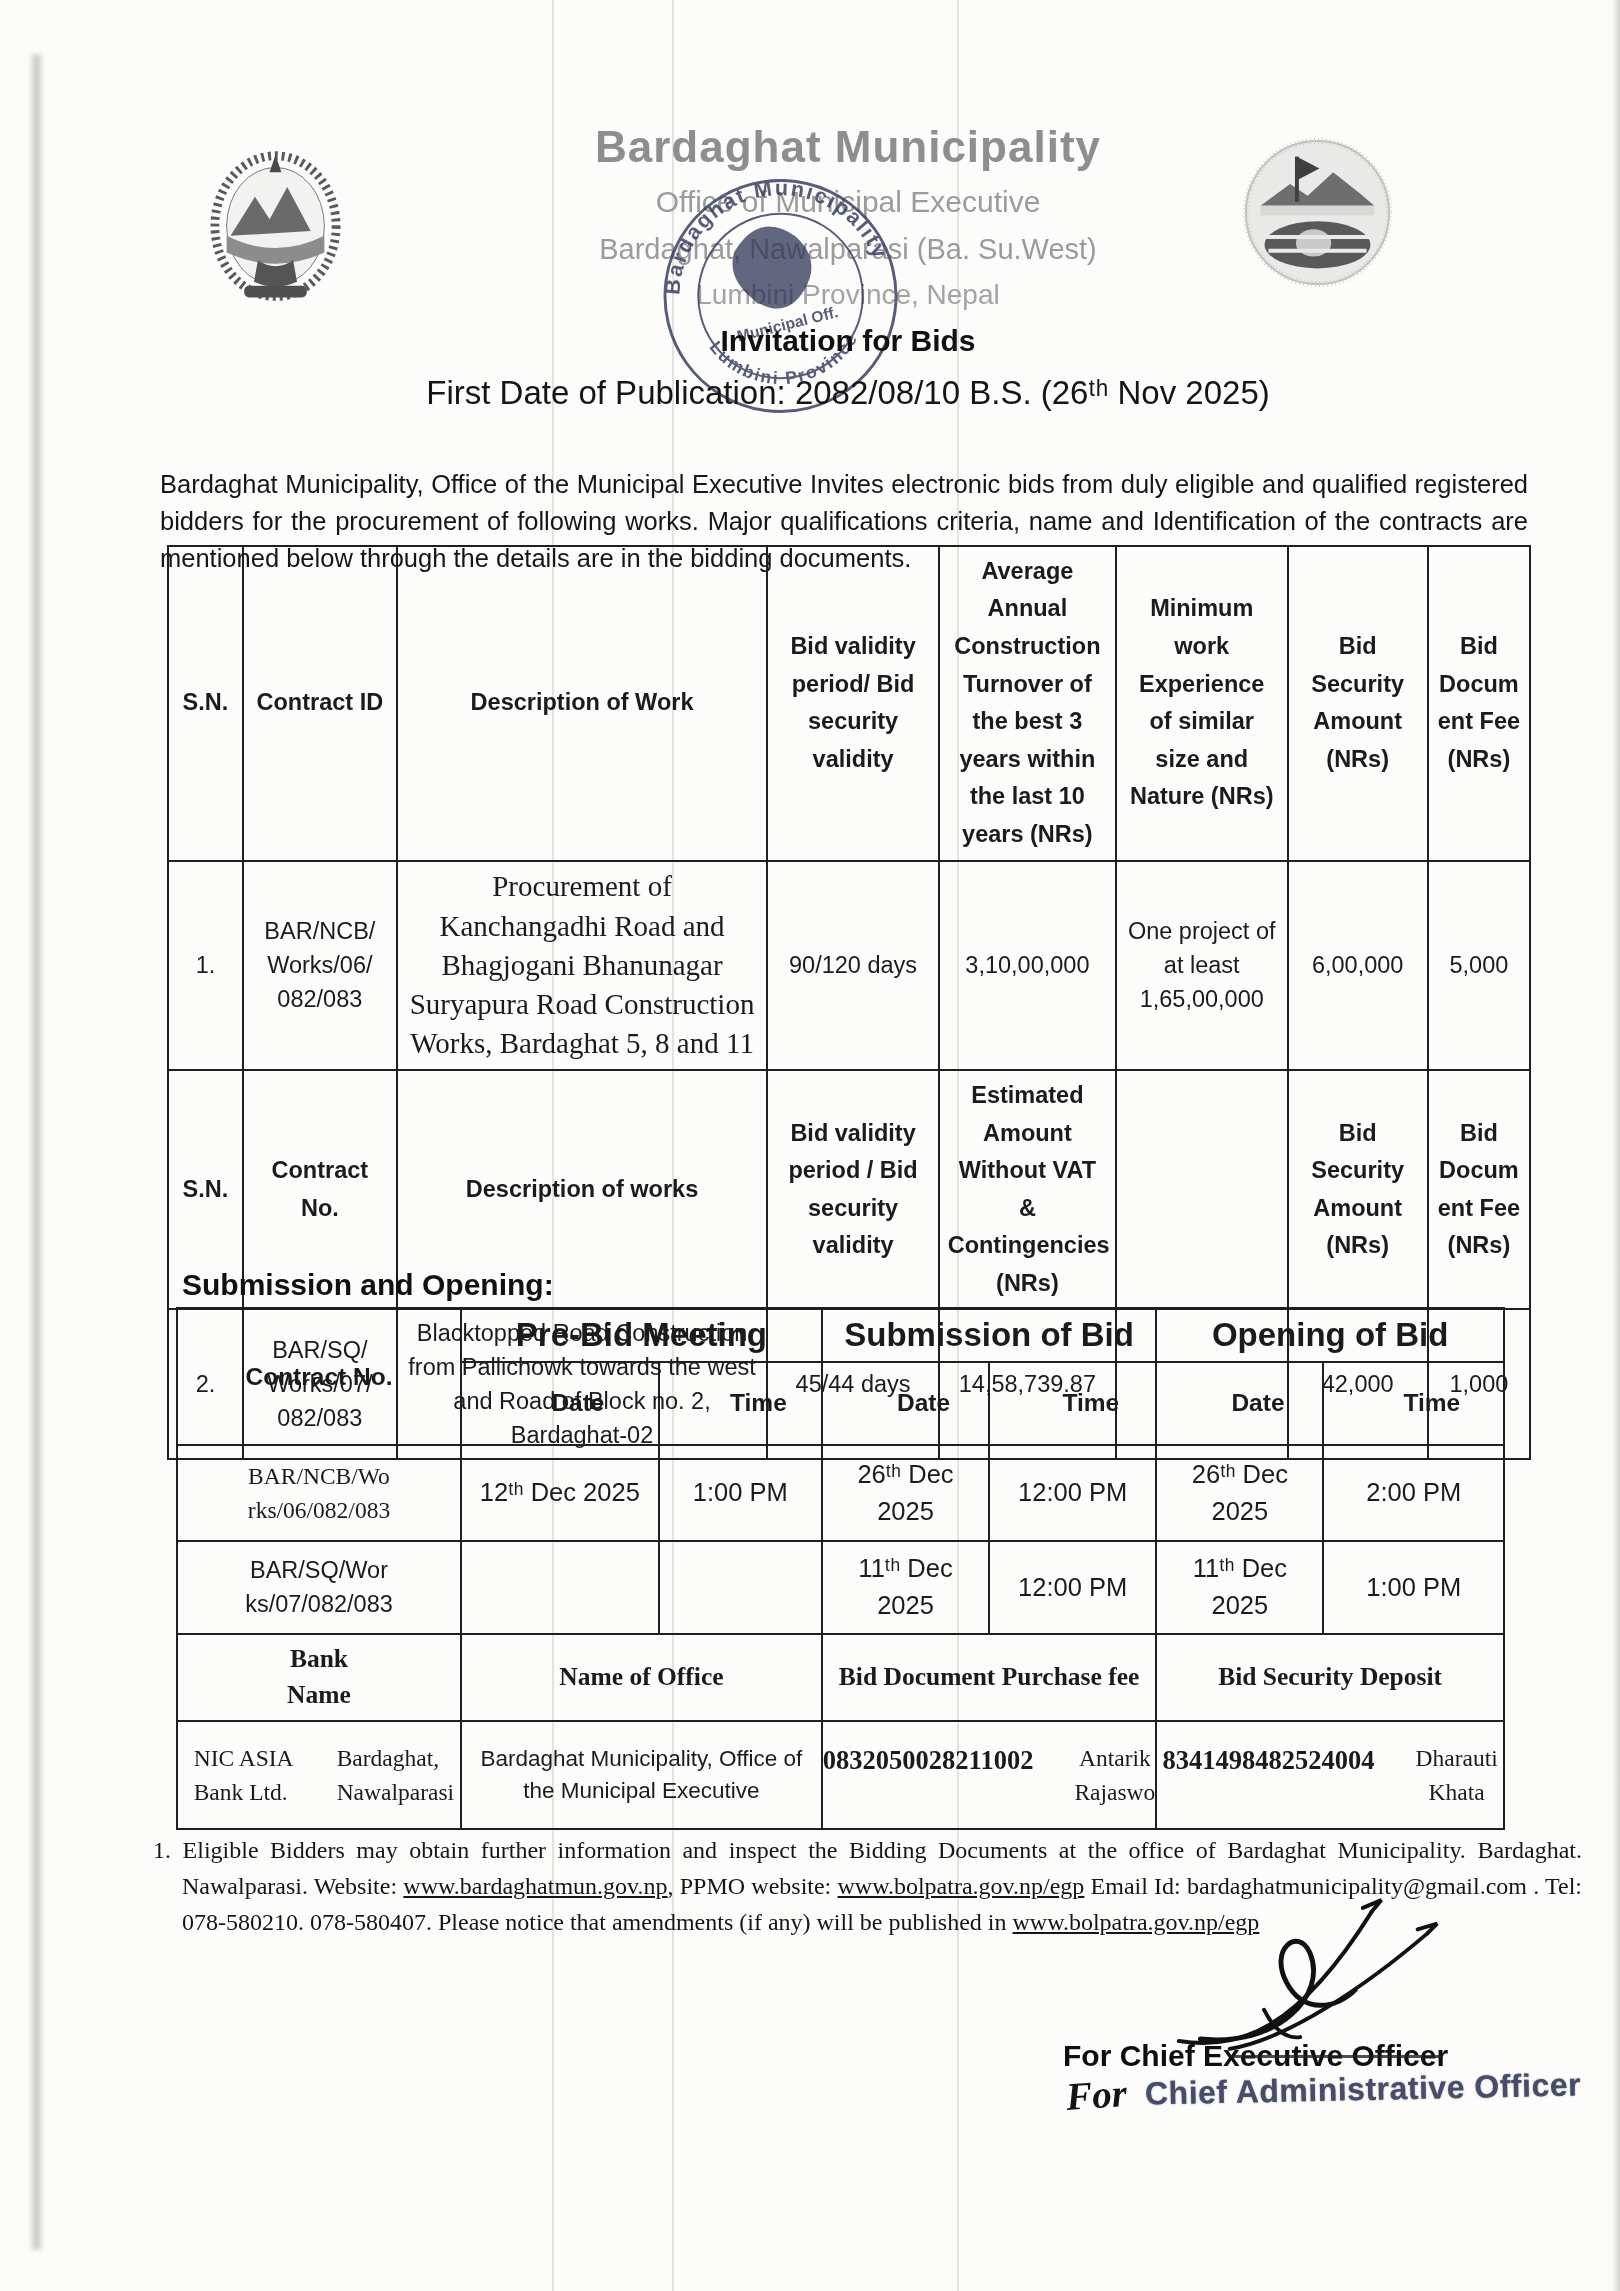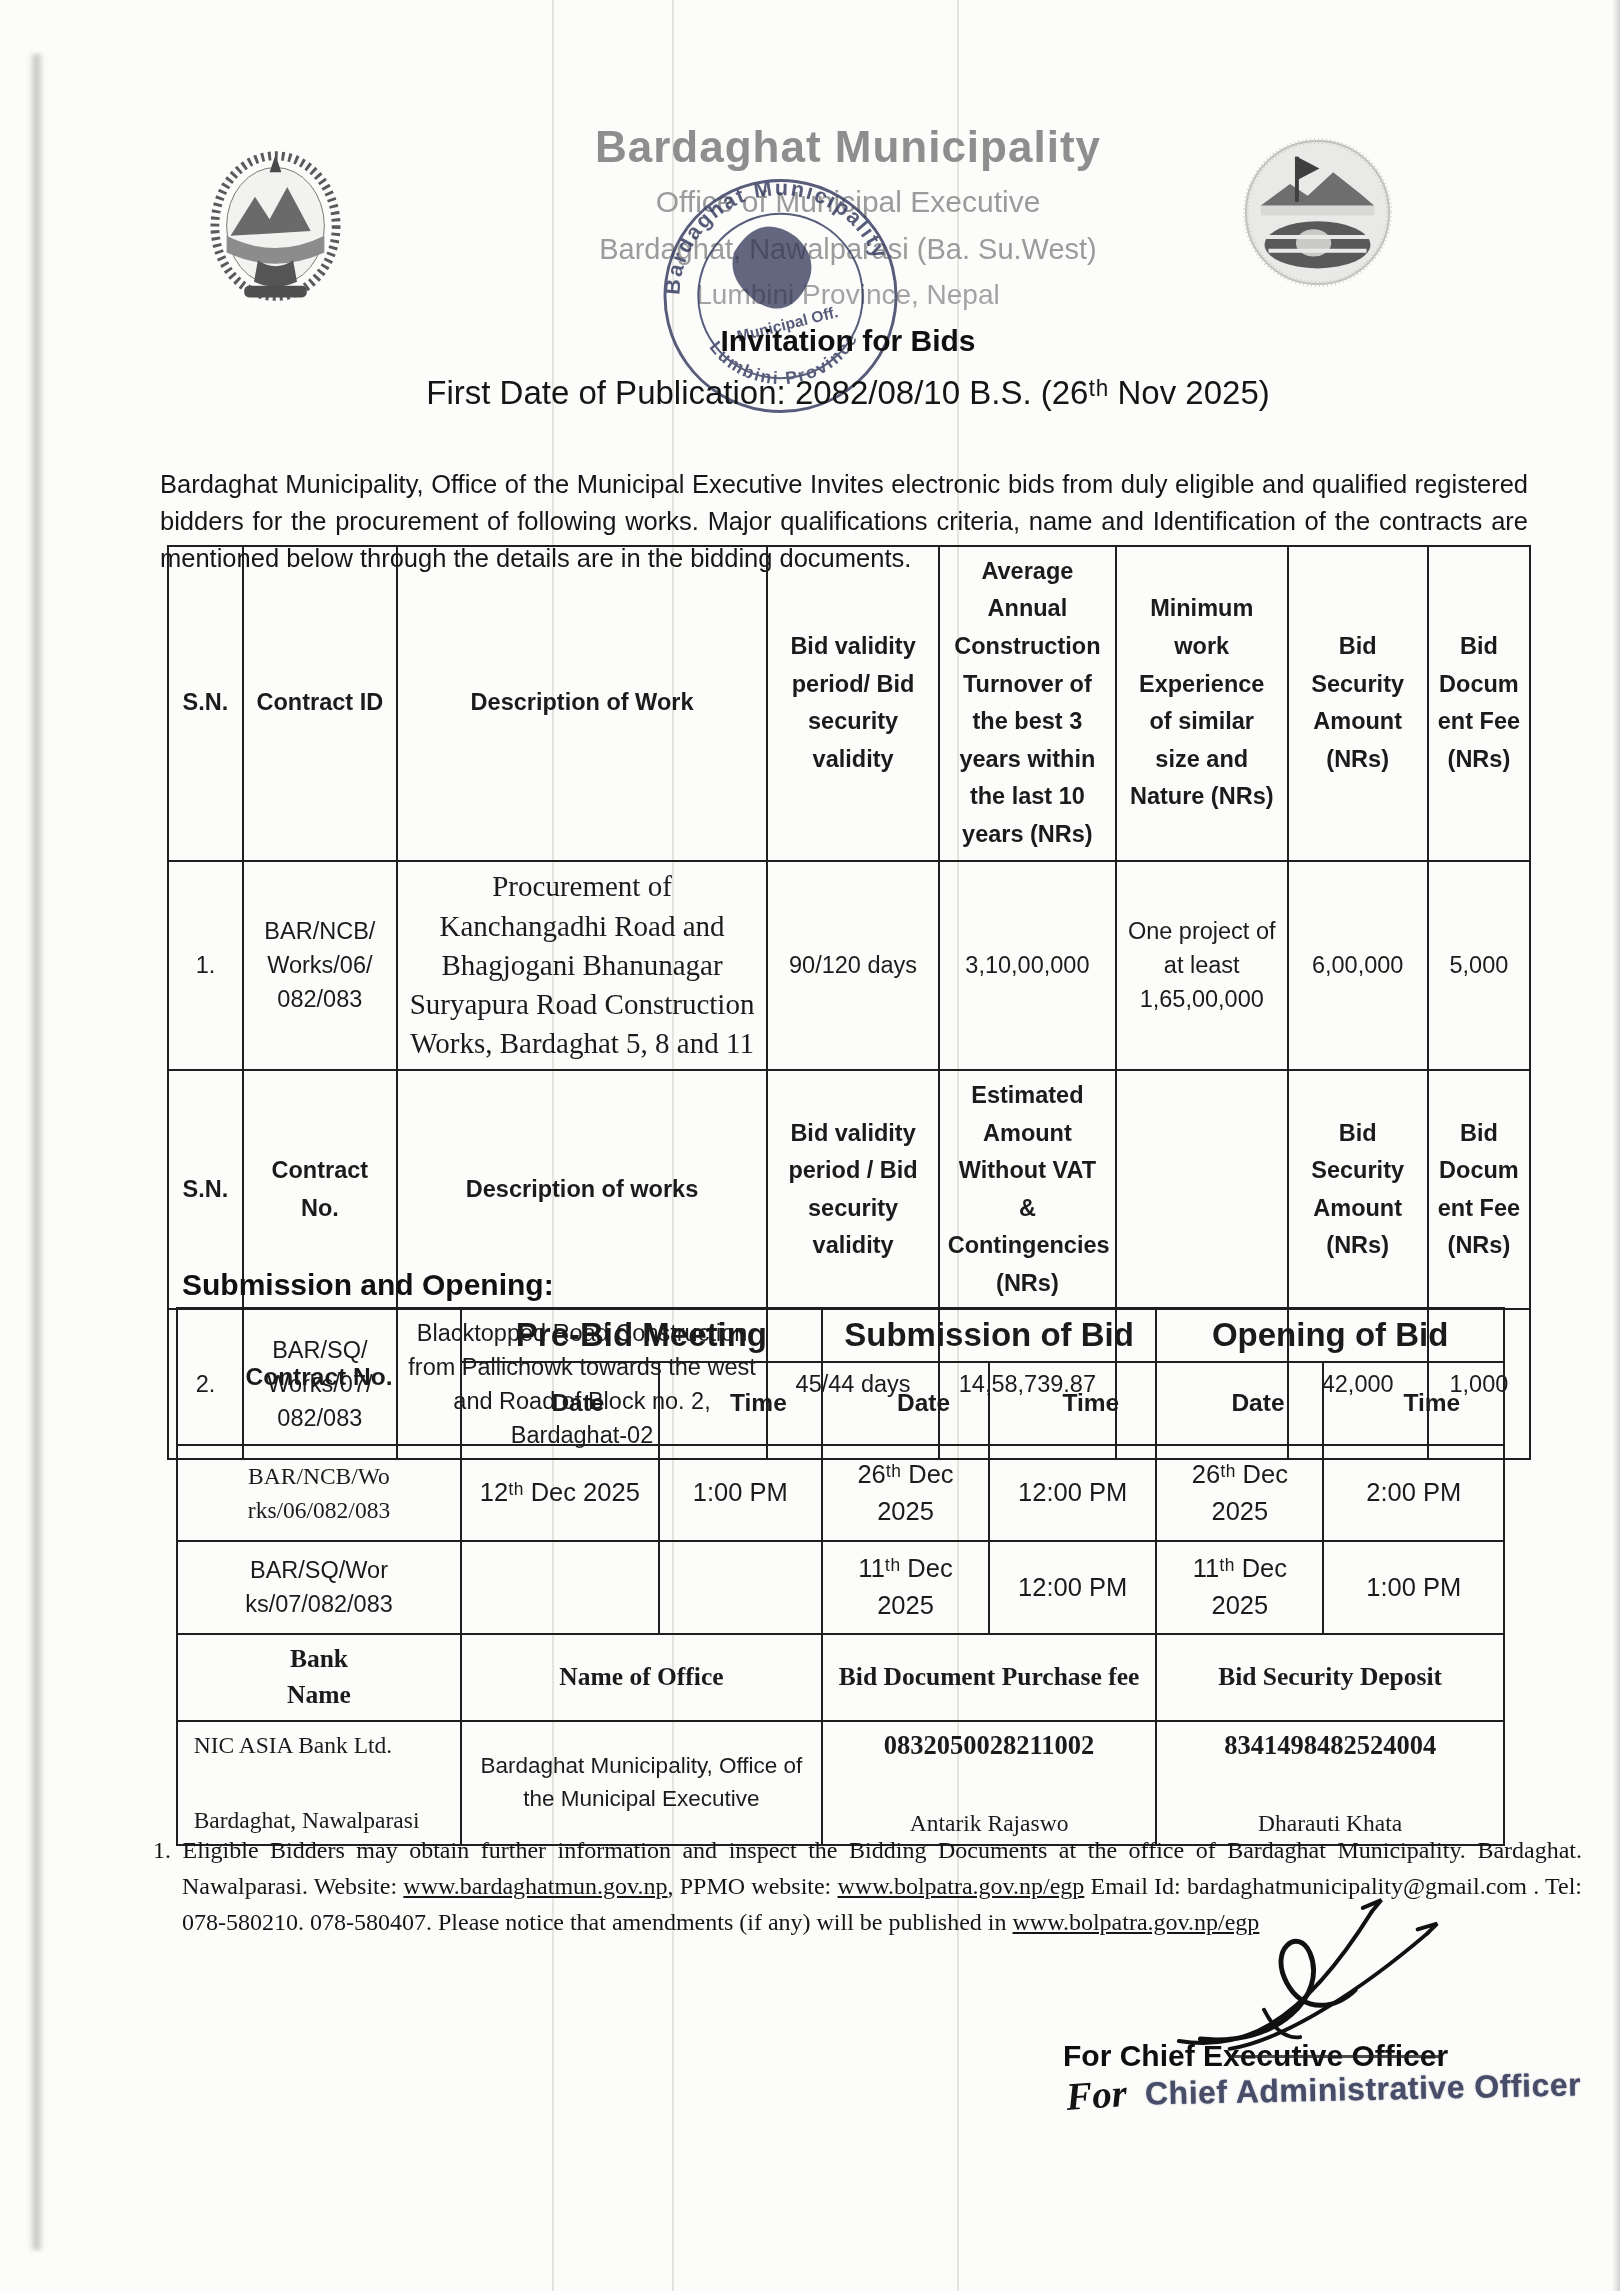--- a/index.html
+++ b/index.html
@@ -54,21 +54,21 @@
   .t2 .grp td{font-weight:bold;font-size:33px;height:37px;padding:2px 5.9px;}
   .t2 .sub td{font-weight:bold;font-size:24.5px;height:69px;padding-left:44px;}
   .t2 .dr1{height:96px;}
   .t2 .dr2{height:93px;}
   .t2 .bankh{height:82px;padding-left:16px;}
   .t2 .bankh td{font-weight:bold;font-size:25.5px;white-space:pre-line;}
   .t2 .bankr{height:108px;}
   .cno span{display:block;max-width:149px;margin:0 auto;overflow-wrap:anywhere;font-size:23.5px;}
   .datecell{font-size:25.5px;}
   .bankcell{padding:3.9px 5.9px;}
-  .stack{display:flex;flex-direction:column;justify-content:center;height:100%;gap:41px;}
+  .stack{display:flex;flex-direction:row;justify-content:center;height:100%;gap:41px;}
   .acct{font-weight:bold;font-size:26.5px;}
   .bank-name-cell{text-align:left;padding-left:15.7px;}
 
   .footnote{position:absolute;left:153px;top:1808px;width:1400px;
     font-family:"Liberation Serif","DejaVu Serif",serif;font-size:24px;
     line-height:36px;color:#151515;padding-left:29px;text-indent:-29px;text-align:justify;}
   .footnote .u{text-decoration:underline;}
 
   .sig-svg{position:absolute;left:1171px;top:1892px;width:274px;height:162px;}
   .sig-line1{position:absolute;left:1063px;top:2039px;width:412px;font-size:30px;

